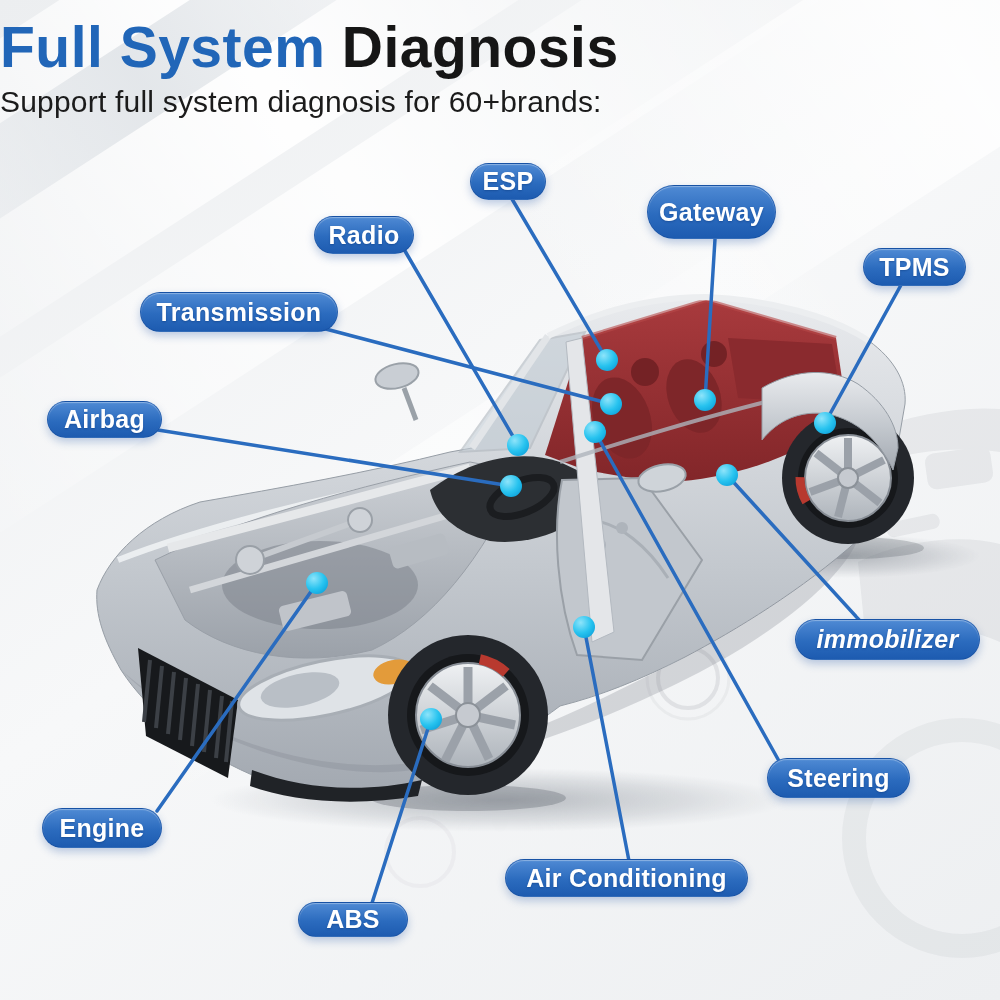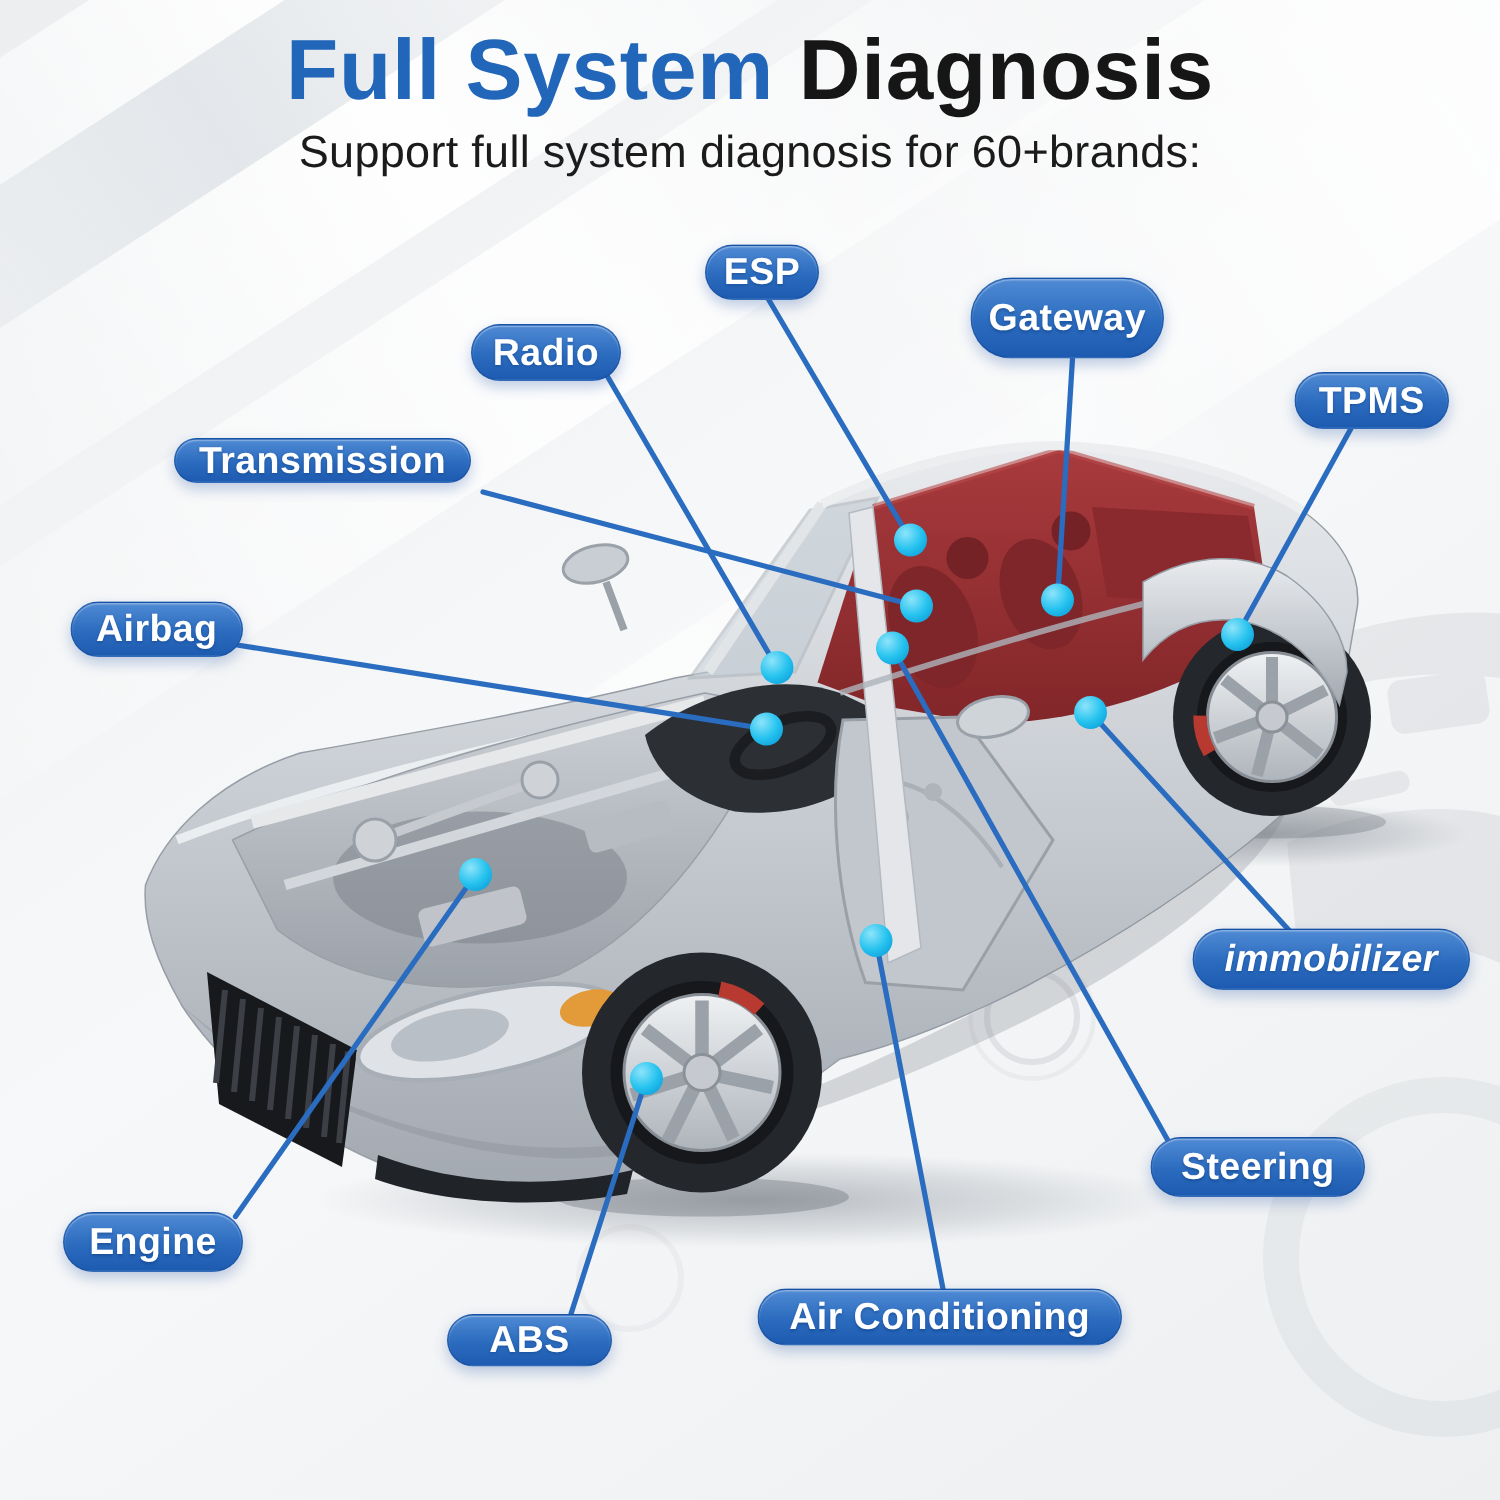--- a/index.html
+++ b/index.html
@@ -13,21 +13,21 @@
       background:linear-gradient(90deg,rgba(255,255,255,0),rgba(255,255,255,.95),rgba(255,255,255,0));}
   #s2{left:-180px;top:150px;width:1100px;height:130px;transform:rotate(-33deg);
       background:linear-gradient(90deg,rgba(255,255,255,0),rgba(255,255,255,.85),rgba(255,255,255,0));}
   #s3{left:-260px;top:40px;width:800px;height:80px;transform:rotate(-33deg);
       background:linear-gradient(90deg,rgba(222,226,230,0),#dfe3e7,rgba(222,226,230,0));opacity:.85;}
   #s4{left:470px;top:-70px;width:950px;height:230px;transform:rotate(-33deg);
       background:linear-gradient(90deg,rgba(255,255,255,0),rgba(255,255,255,.8),rgba(255,255,255,0));}
   #s5{left:30px;top:420px;width:900px;height:160px;transform:rotate(-33deg);
       background:linear-gradient(90deg,rgba(255,255,255,0),rgba(255,255,255,.55),rgba(255,255,255,0));}
 
-  header{position:absolute;left:0;top:18px;width:100%;text-align:center;z-index:5;}
+  header{position:absolute;left:0;top:18px;width:100%;text-align:left;z-index:5;}
   #title{font-size:57px;font-weight:700;letter-spacing:.5px;line-height:1.05;}
   #title .hl{color:#2166b8;}
   #title .dk{color:#161616;}
   #subtitle{margin-top:7px;font-size:30px;font-weight:400;color:#1b1b1b;letter-spacing:.2px;}
 
   #scene{position:absolute;left:0;top:0;z-index:2;}
 
   .pill{
     position:absolute;z-index:6;display:flex;align-items:center;justify-content:center;
     color:#fff;font-weight:700;font-size:25px;letter-spacing:.3px;
@@ -254,22 +254,22 @@
         <circle cx="431" cy="719" r="11" fill="url(#dotG)"></circle>
         <circle cx="317" cy="583" r="11" fill="url(#dotG)"></circle>
       </g>
   </svg>
 
   <div id="pills">
       <div class="pill" style="left: 470px; top: 163px; width: 76px; height: 37px; text-align: right;">ESP</div>
       <div class="pill" style="left: 647px; top: 185px; width: 129px; height: 54px;">Gateway</div>
       <div class="pill" style="left: 863px; top: 248px; width: 103px; height: 38px; text-align: center;">TPMS</div>
       <div class="pill" style="left: 314px; top: 216px; width: 100px; height: 38px;">Radio</div>
-      <div class="pill" style="left: 116px; top: 292px; width: 198px; height: 30px;">Transmission</div>
+      <div class="pill" style="left: 140px; top: 292px; width: 198px; height: 40px;">Transmission</div>
       <div class="pill" style="left: 47px; top: 401px; width: 115px; height: 37px;">Airbag</div>
       <div class="pill" style="left: 795px; top: 619px; width: 185px; height: 41px; font-style: italic;">immobilizer</div>
       <div class="pill" style="left: 767px; top: 758px; width: 143px; height: 40px;">Steering</div>
       <div class="pill" style="left: 505px; top: 859px; width: 243px; height: 38px;">Air Conditioning</div>
-      <div class="pill" style="left: 298px; top: 876px; width: 110px; height: 35px;">ABS</div>
+      <div class="pill" style="left: 298px; top: 902px; width: 110px; height: 35px;">ABS</div>
       <div class="pill" style="left: 42px; top: 808px; width: 120px; height: 40px;">Engine</div>
     </div>
 
 </div>
 
 </body></html>

